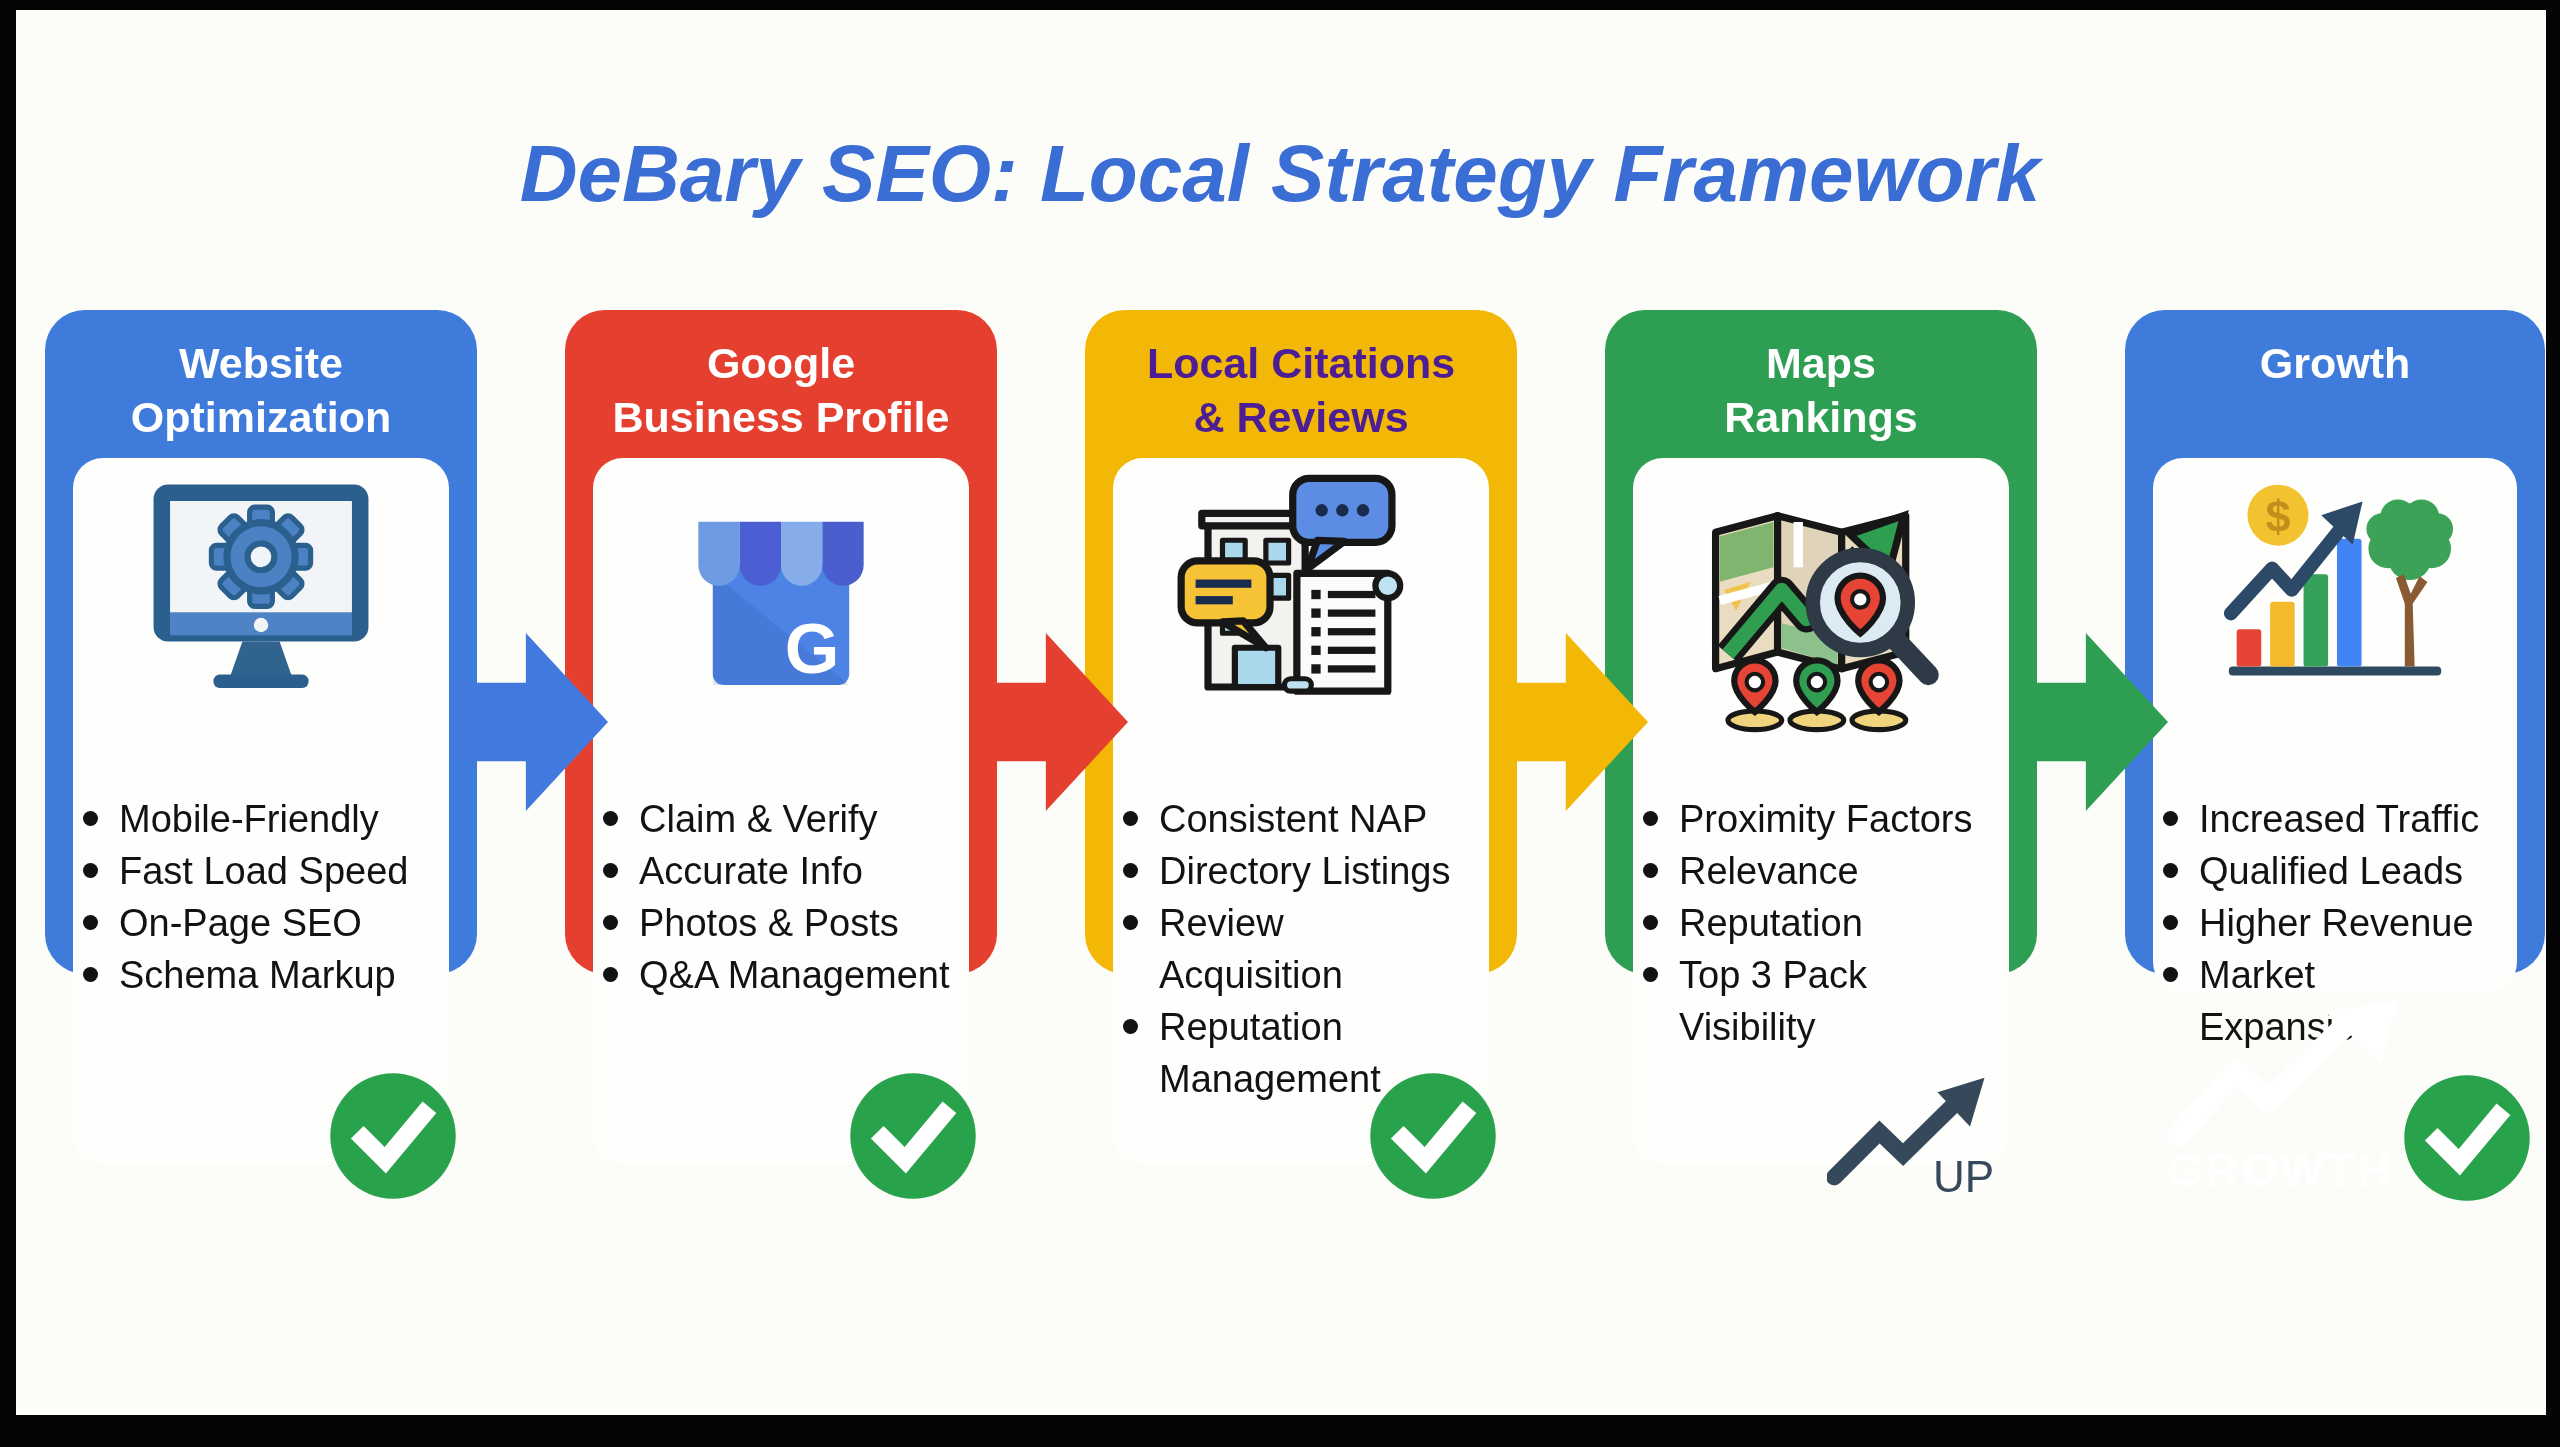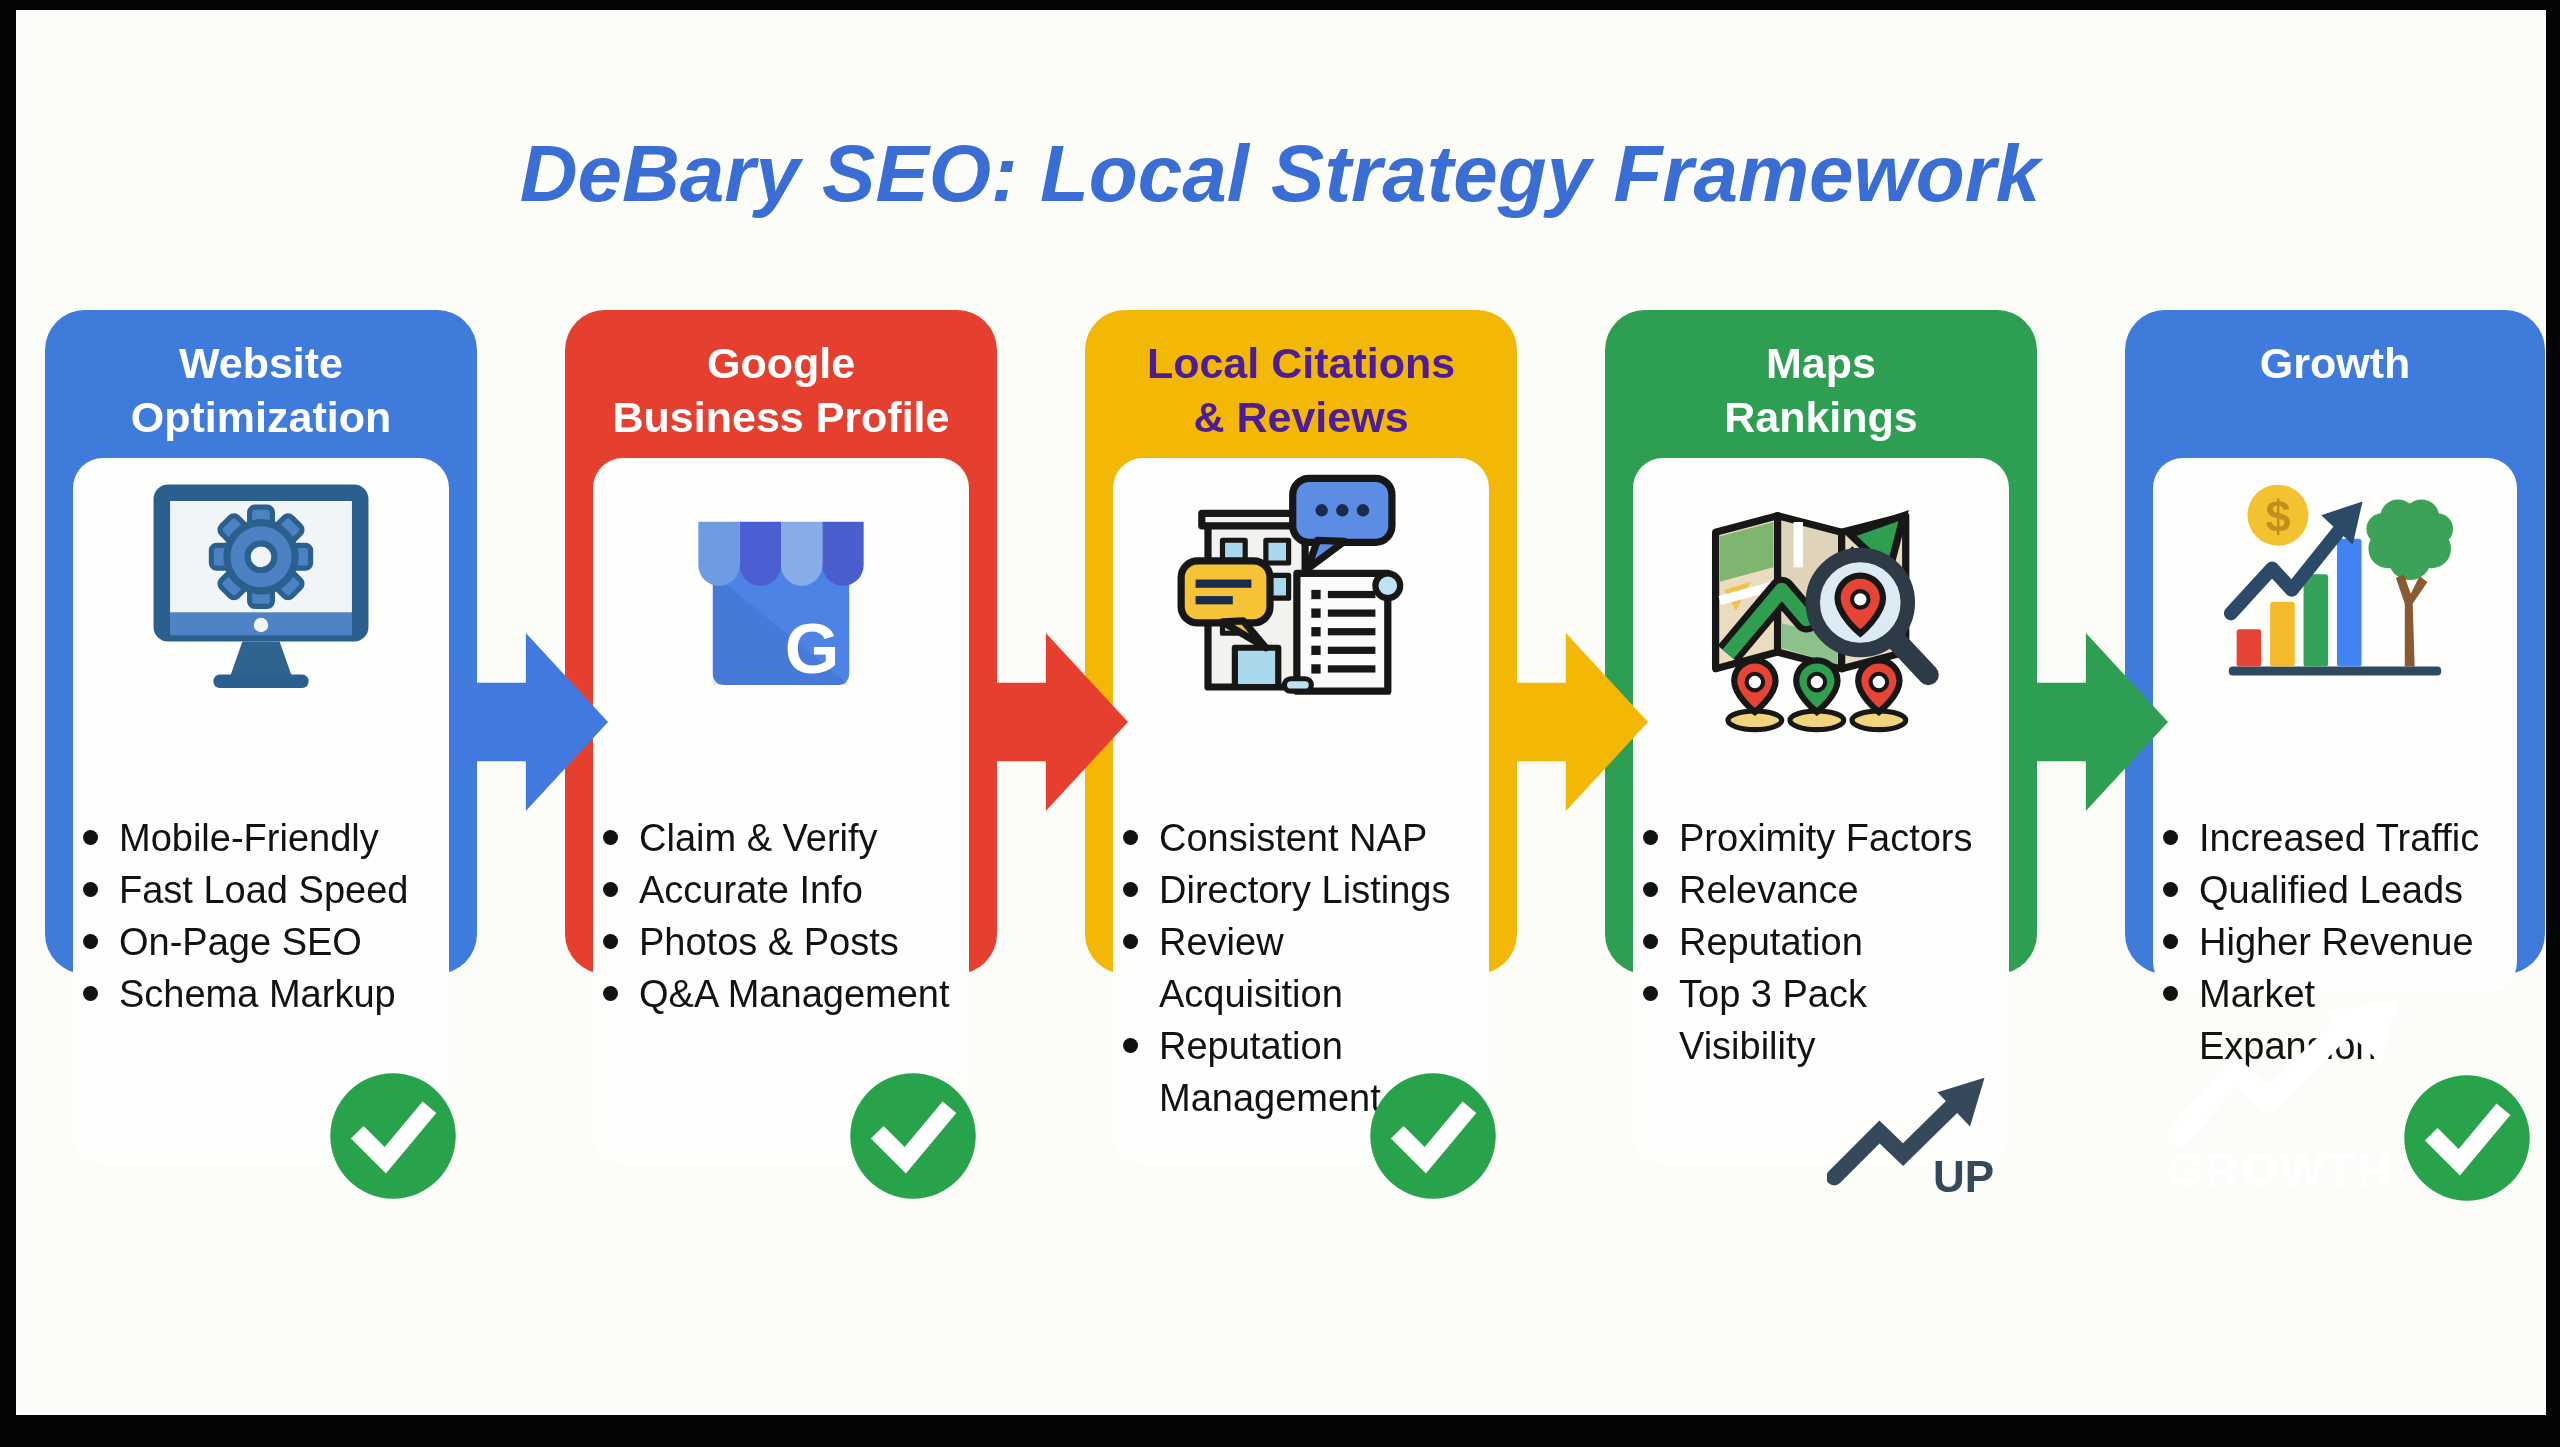--- a/index.html
+++ b/index.html
@@ -20,32 +20,32 @@
                font-size:43px;line-height:54px;font-weight:700;color:#FFFFFF;}
   .card-yellow .card-header{color:#4c1d95;}
 
   .card-panel{position:absolute;left:28px;top:148px;width:376px;height:706px;
               background:#FEFEFC;border-radius:30px;}
   .c5 .card-panel{width:364px;height:534px;}
 
   .icon-wrap{position:absolute;top:160px;left:0;right:0;text-align:center;}
   .icon-wrap svg{display:inline-block;}
 
-  ul.bullets{position:absolute;top:502px;left:36px;width:350px;margin:0;padding:0;
+  ul.bullets{position:absolute;top:483px;left:36px;width:350px;margin:0;padding:0;
              list-style:none;font-size:38px;line-height:52px;color:#121212;}
   .c5 ul.bullets{width:340px;}
   ul.bullets li{position:relative;padding-left:38px;}
   ul.bullets li::before{content:"";position:absolute;left:2px;top:18px;width:15px;height:15px;
                         border-radius:50%;background:#121212;}
 
   .check-badge{position:absolute;width:128px;height:128px;top:762px;right:20px;z-index:4;}
   .c5 .check-badge{right:14px;top:764px;}
 
   .up-arrow{position:absolute;left:222px;top:755px;width:172px;height:125px;z-index:4;}
-  .up-label{position:absolute;left:328px;top:842px;font-size:44px;font-weight:700;color:#36495A;z-index:4;}
+  .up-label{position:absolute;left:328px;top:842px;font-size:44px;font-weight:400;color:#36495A;z-index:4;}
 
   .growth-arrow{position:absolute;left:38px;top:688px;width:252px;height:148px;z-index:4;}
   .growth-label{position:absolute;left:42px;top:832px;font-size:47px;font-weight:700;
                 color:#FFFFFF;letter-spacing:2px;z-index:4;}
 
   .flow-arrow{position:absolute;top:633px;width:158px;height:178px;z-index:6;
               clip-path:polygon(0 28%,48% 28%,48% 0,100% 50%,48% 100%,48% 72%,0 72%);}
   .fa-blue{background:#4179DF;left:450px;}
   .fa-red{background:#E5402F;left:970px;}
   .fa-yellow{background:#F3B705;left:1490px;}

